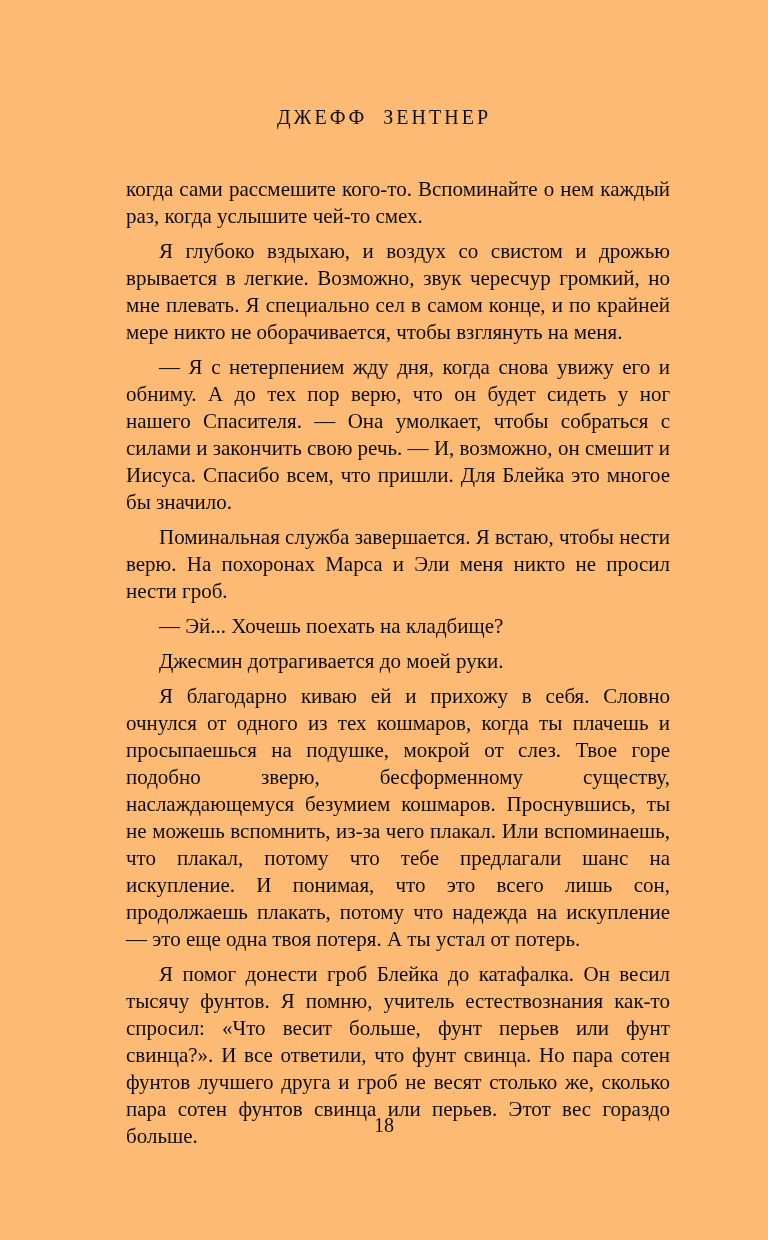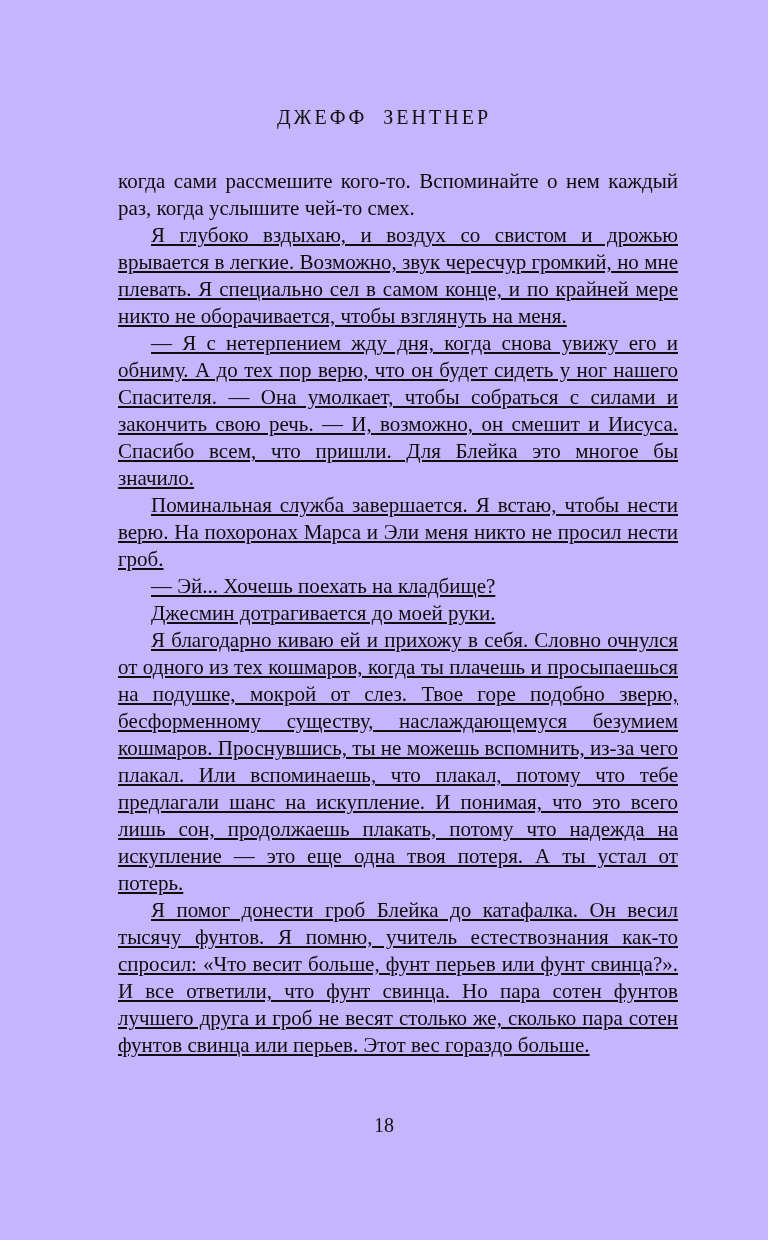--- a/index.html
+++ b/index.html
@@ -5,21 +5,21 @@
   html, body {
     margin: 0;
     padding: 0;
     background: #e8e8e8;
   }
   .page {
     position: relative;
     width: 768px;
     height: 1240px;
     margin: 0 auto;
-    background: #c4b5fd;
+    background: #fdba74;
     font-family: "Liberation Serif", "DejaVu Serif", serif;
     color: #0d0d0d;
     overflow: hidden;
   }
   .running-header {
     position: absolute;
     top: 106px;
     left: 0;
     width: 100%;
     text-align: center;
@@ -32,26 +32,25 @@
     position: absolute;
     top: 168px;
     left: 118px;
     width: 560px;
     font-size: 21px;
     line-height: 27px;
     text-align: justify;
     hyphens: auto;
   }
   .body-text p {
-    margin: 0;
+    margin: 8px;
     padding: 0;
   }
   .body-text p.indent {
     text-indent: 33px;
-    text-decoration: underline;
   }
   .page-number {
     position: absolute;
     top: 1114px;
     left: 0;
     width: 100%;
     text-align: center;
     font-size: 20px;
     color: #111;
   }

